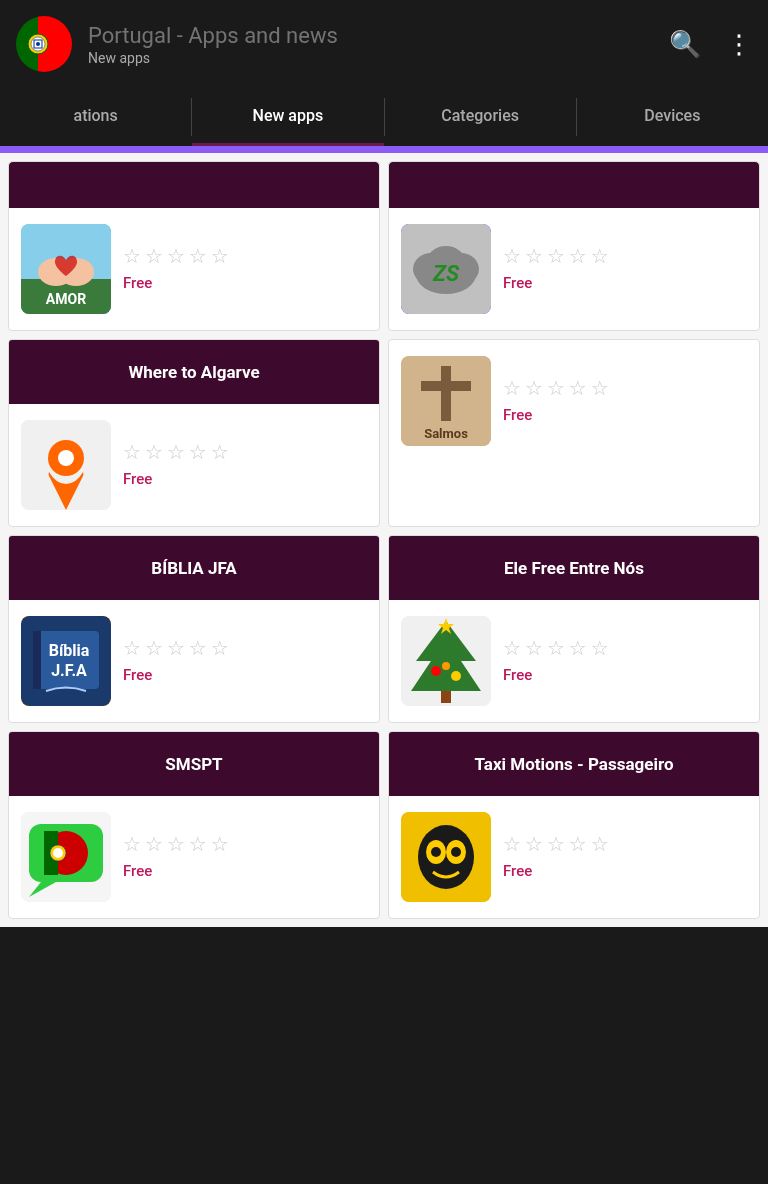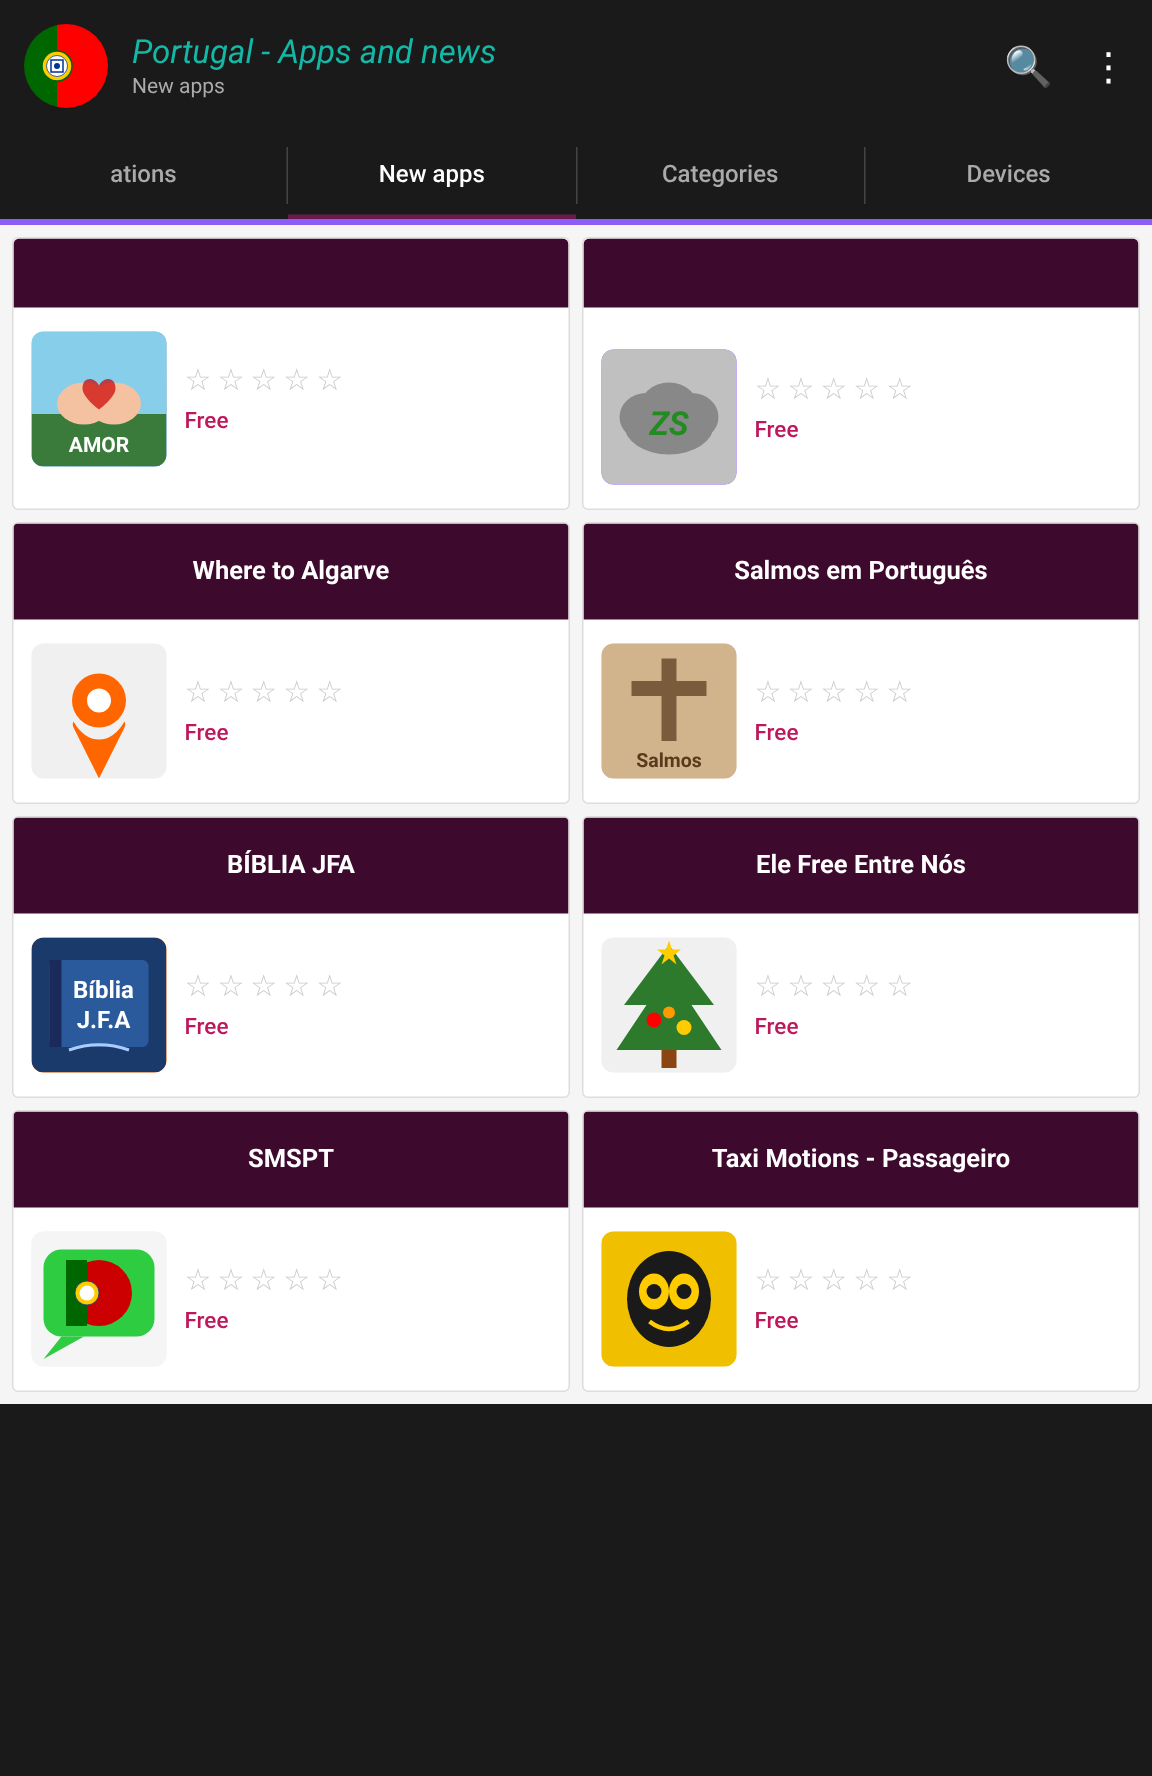--- a/index.html
+++ b/index.html
@@ -24,24 +24,23 @@
       width: 56px;
       height: 56px;
       border-radius: 50%;
       overflow: hidden;
       flex-shrink: 0;
     }
     .header-titles {
       flex: 1;
     }
     .header-title {
-      color: #14b8a6;
+      color: #737373;
       font-size: 22px;
       font-weight: 400;
-      font-style: italic;
     }
     .header-subtitle {
       color: #aaaaaa;
       font-size: 14px;
       margin-top: 2px;
     }
     .header-icons {
       display: flex;
       gap: 24px;
       align-items: center;
@@ -49,21 +48,21 @@
     .header-icon {
       color: #ffffff;
       font-size: 26px;
       cursor: pointer;
     }
 
     
     .tabs {
       background: #1a1a1a;
       display: flex;
-      border-bottom: 4px solid #8b5cf6;
+      border-bottom: 7px solid #8b5cf6;
       overflow-x: auto;
     }
     .tab {
       flex: 1;
       padding: 18px 8px;
       text-align: center;
       color: #aaaaaa;
       font-size: 16px;
       font-weight: 500;
       cursor: pointer;
@@ -154,21 +153,20 @@
 
     
     .amor-icon {
       background: linear-gradient(135deg, #87CEEB, #4682B4);
       position: relative;
       align-items: flex-end;
     }
     .zs-icon {
       background: #8b5cf6;
       border-radius: 8px;
-      margin-top: 12px;
     }
     .location-icon {
       background: #f0f0f0;
     }
     .salmos-icon {
       background: #d2b48c;
     }
     .biblia-icon {
       background: #f97316;
     }
@@ -321,23 +319,20 @@
             <span class="star">☆</span>
             <span class="star">☆</span>
             <span class="star">☆</span>
             <span class="star">☆</span>
           </div>
           <div class="price">Free</div>
         </div>
       </div>
     </div>
     <div class="card">
-      <div class="card-header">
-        <span class="card-header-text">Salmos em Português</span>
-      </div>
       <div class="card-body">
         <div class="app-icon salmos-icon">
           <svg width="90" height="90" viewBox="0 0 90 90" xmlns="http://www.w3.org/2000/svg">
             <rect width="90" height="90" fill="#d2b48c" rx="8"></rect>
 
             <rect x="40" y="10" width="10" height="55" fill="#7a5c3c"></rect>
             <rect x="20" y="25" width="50" height="10" fill="#7a5c3c"></rect>
 
             <text x="45" y="82" text-anchor="middle" fill="#5a3a1c" font-size="13" font-weight="bold">Salmos</text>
           </svg>

